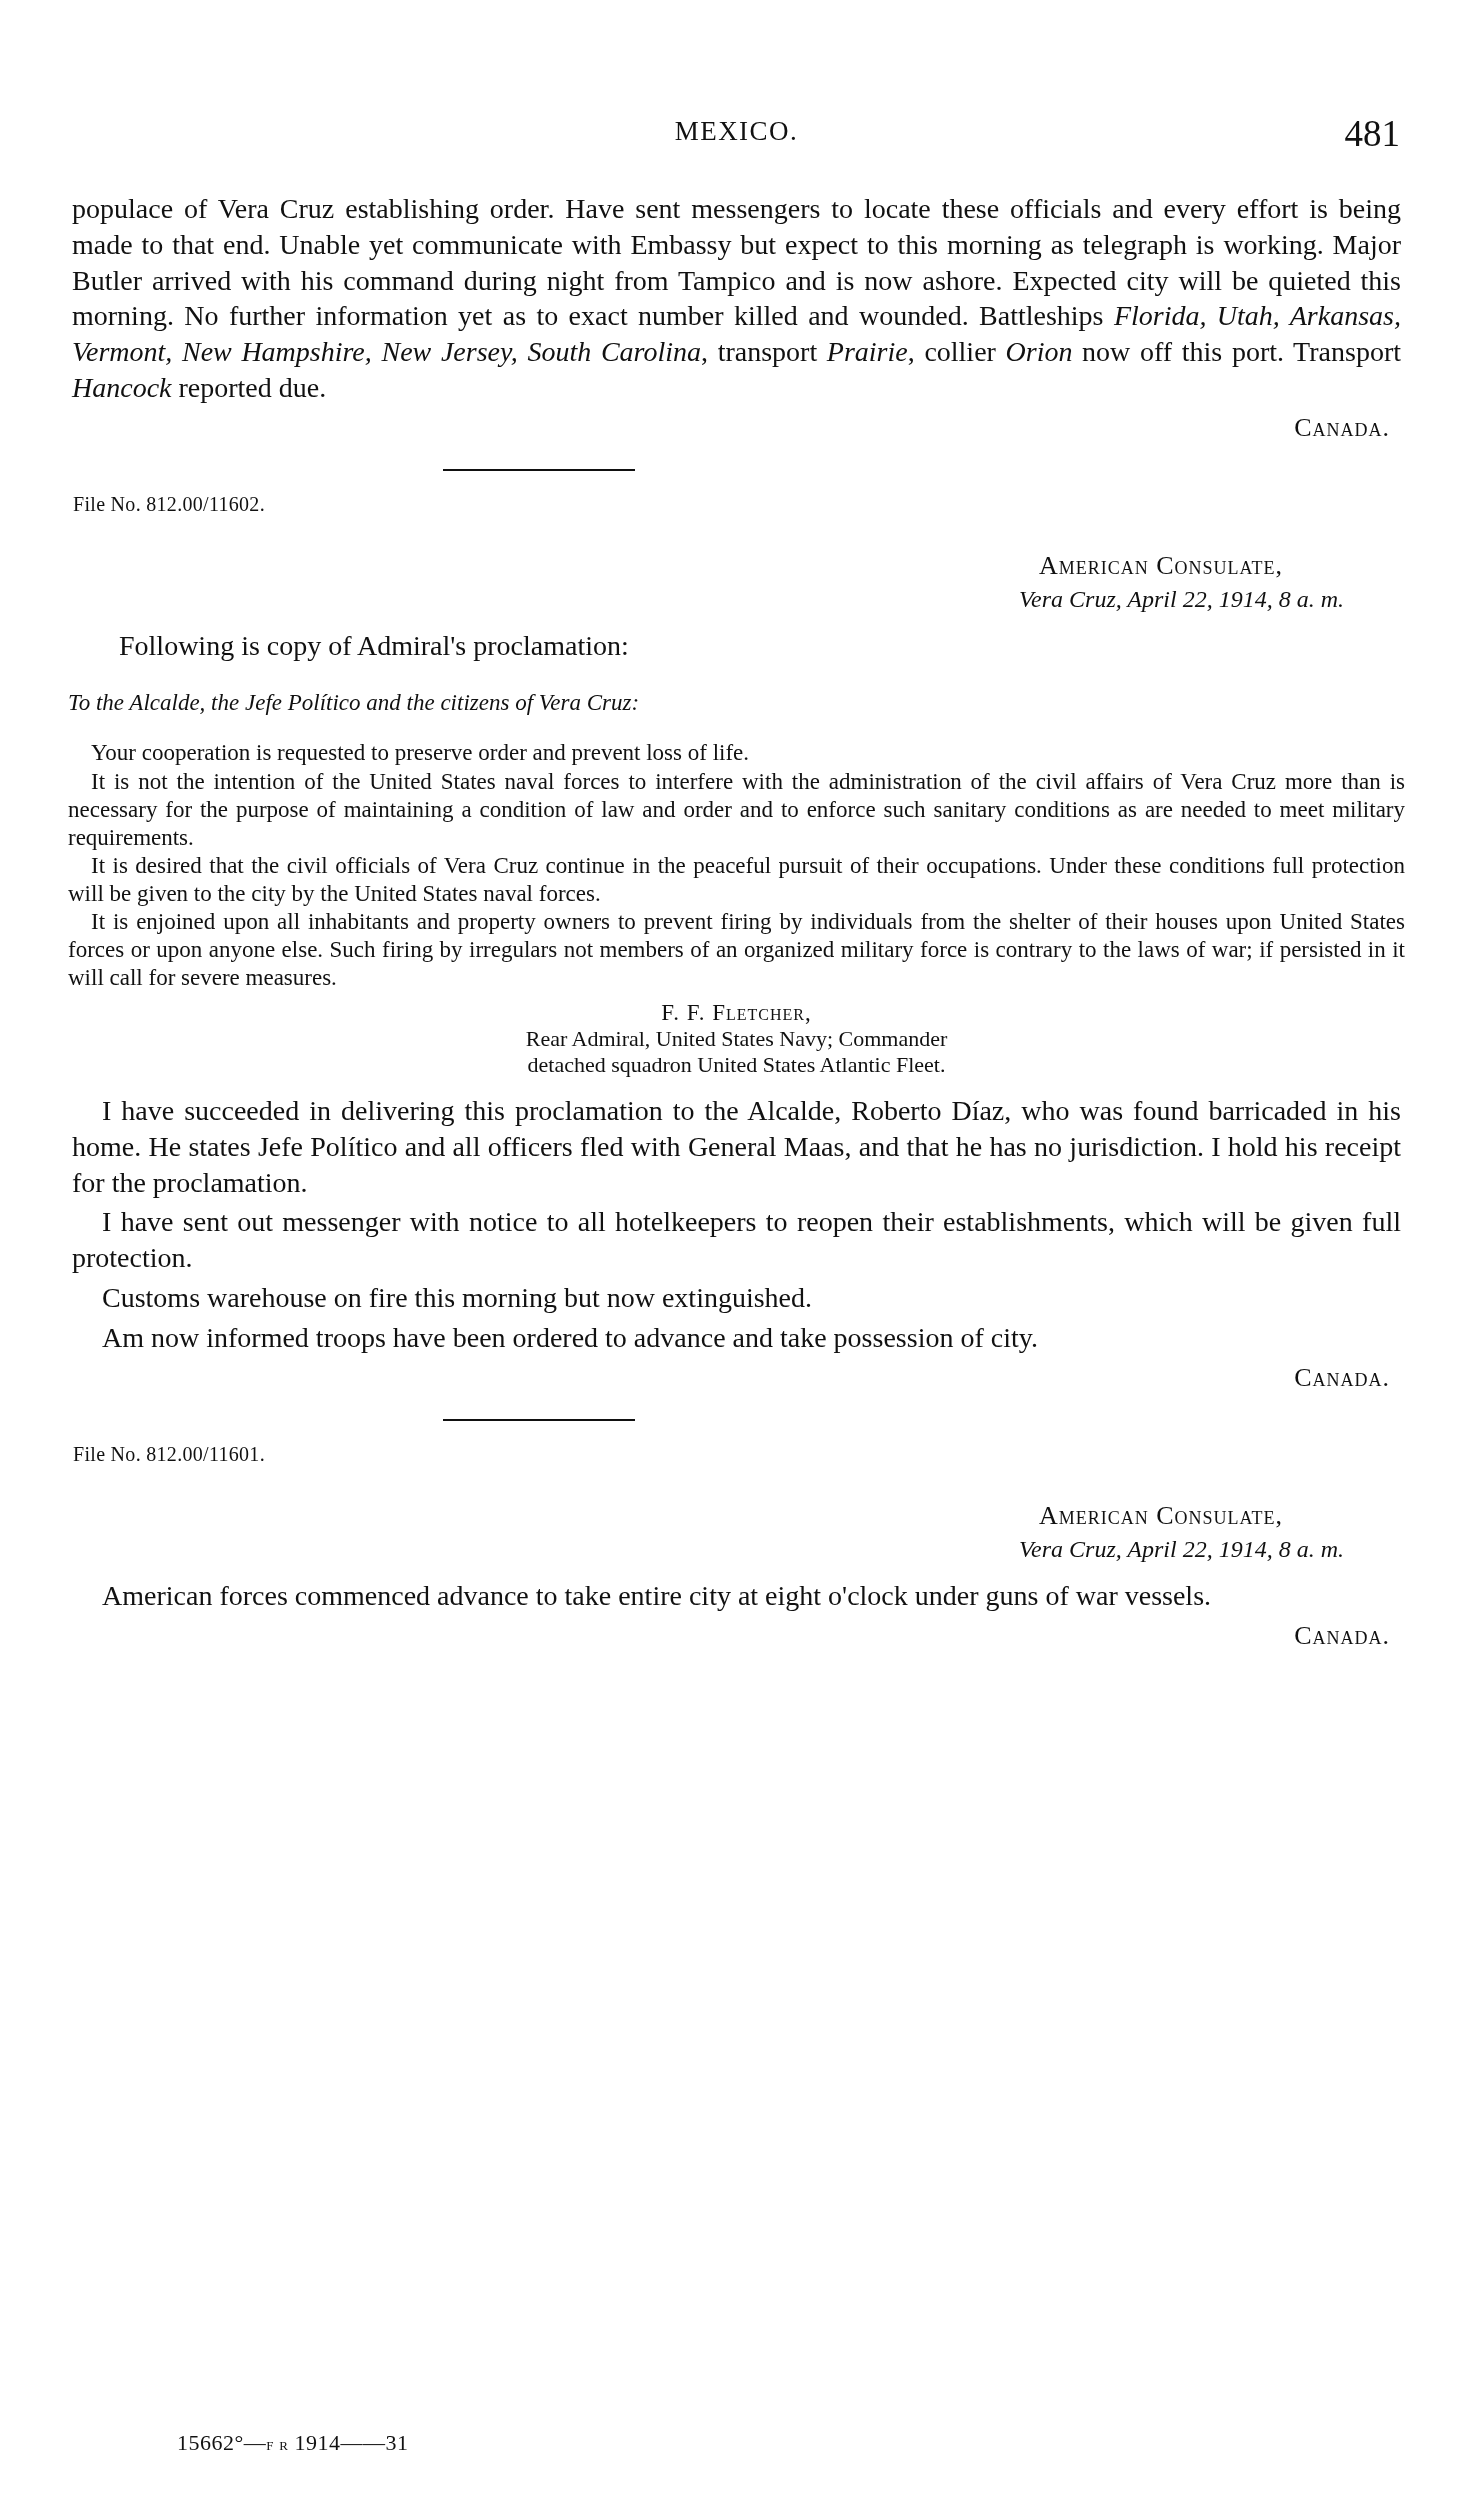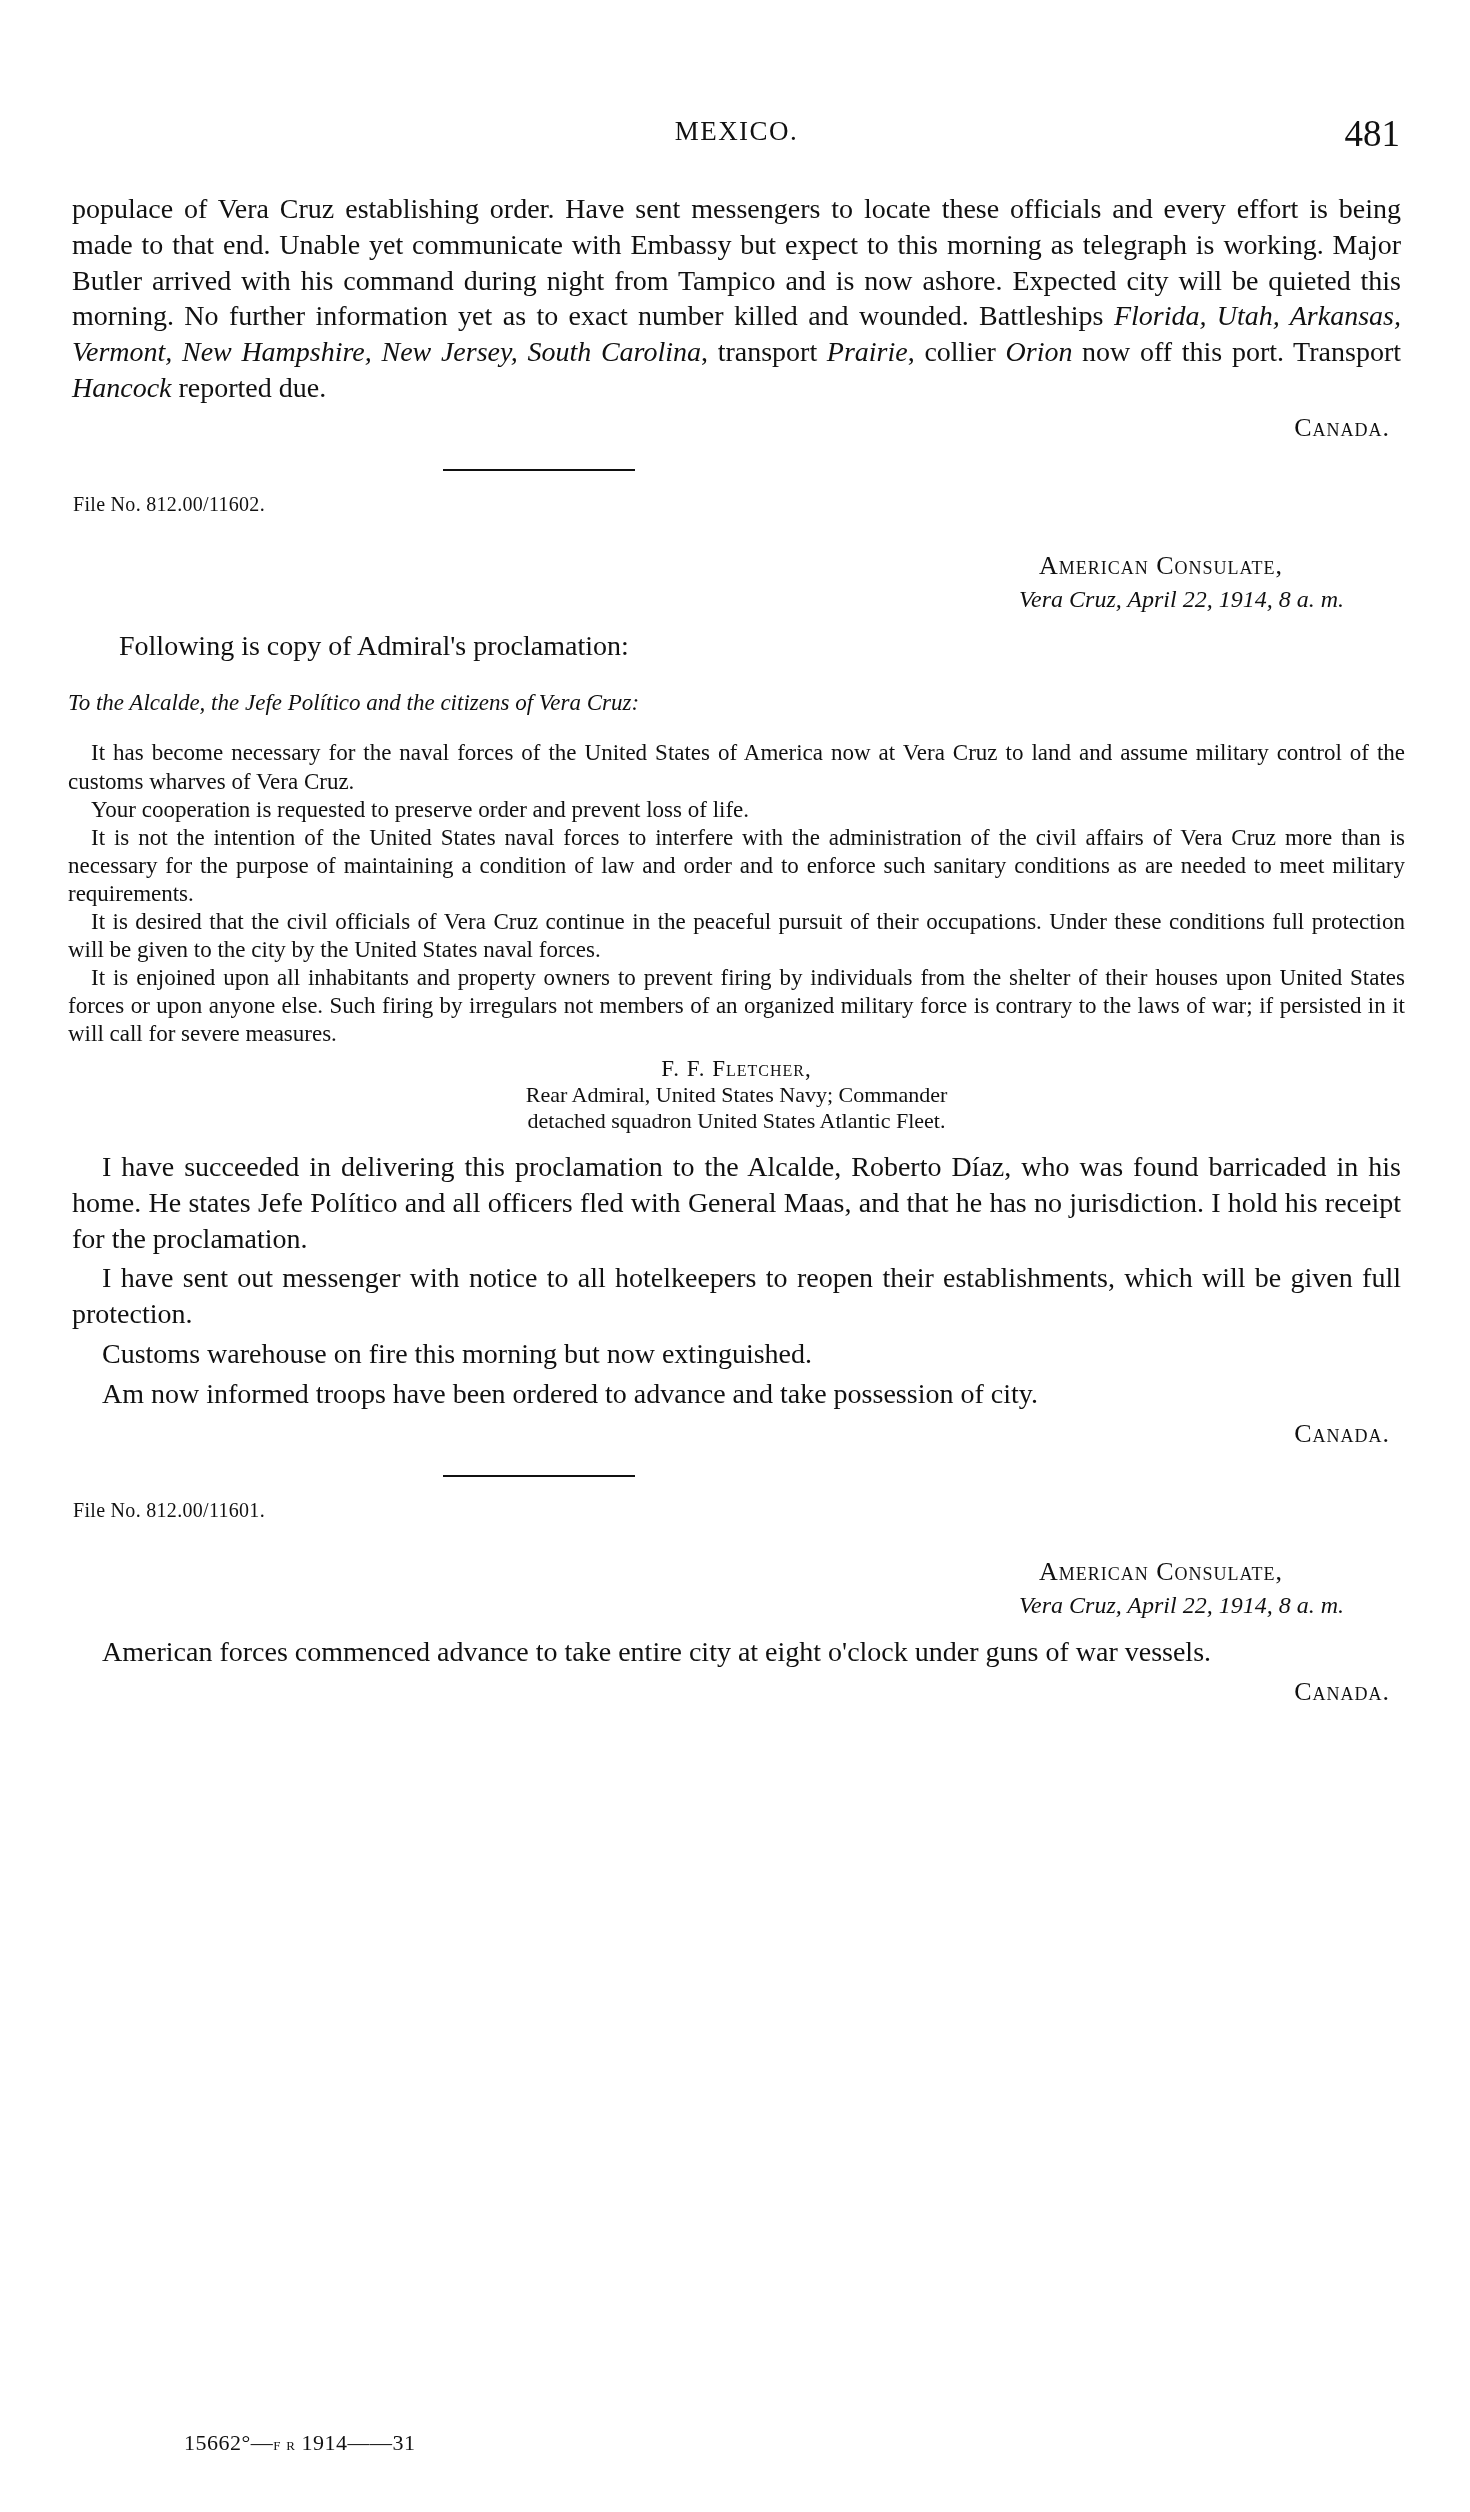--- a/index.html
+++ b/index.html
@@ -130,21 +130,21 @@
     text-indent: 51px;
   }
   .salutation {
     font-size: 23px;
     font-style: italic;
     margin-top: 8px;
   }
 
   .footer-line {
     position: absolute;
-    left: 184px;
+    left: 177px;
     bottom: 56px;
     font-size: 22px;
     letter-spacing: 0.5px;
   }
   .footer-line .sc {
     font-variant: small-caps;
     font-size: 19px;
   }
   .mt-sm { margin-top: 8px; }
   .mt-md { margin-top: 15px; }
@@ -169,21 +169,20 @@
 
     <p class="file-no">File No. 812.00/11602.</p>
 
     <div>
       <div class="consulate-head">American Consulate,</div>
       <div class="consulate-date">Vera Cruz, April 22, 1914, 8 a. m.</div>
 
       <p class="lead-line">Following is copy of Admiral's proclamation:</p>
       <p class="salutation">To the Alcalde, the Jefe Político and the citizens of Vera Cruz:</p>
 
-      <p class="para-sm mt-sm">It has become necessary for the naval forces of the United States of America now at Vera Cruz to land and assume military control of the customs wharves of Vera Cruz.</p>
       <p class="para-sm">Your cooperation is requested to preserve order and prevent loss of life.</p>
       <p class="para-sm">It is not the intention of the United States naval forces to interfere with the administration of the civil affairs of Vera Cruz more than is necessary for the purpose of maintaining a condition of law and order and to enforce such sanitary conditions as are needed to meet military requirements.</p>
       <p class="para-sm">It is desired that the civil officials of Vera Cruz continue in the peaceful pursuit of their occupations.   Under these conditions full protection will be given to the city by the United States naval forces.</p>
       <p class="para-sm">It is enjoined upon all inhabitants and property owners to prevent firing by individuals from the shelter of their houses upon United States forces or upon anyone else.   Such firing by irregulars not members of an organized military force is contrary to the laws of war; if persisted in it will call for severe measures.</p>
 
       <div class="signature-sm mt-sm">F. F. Fletcher,</div>
       <div class="byline-italic">Rear Admiral, United States Navy; Commander</div>
       <div class="byline-italic">detached squadron United States Atlantic Fleet.</div>
 
       <p class="para-lg indent mt-md">I have succeeded in delivering this proclamation to the Alcalde, Roberto Díaz, who was found barricaded in his home.   He states Jefe Político and all officers fled with General Maas, and that he has no jurisdiction.   I hold his receipt for the proclamation.</p>

